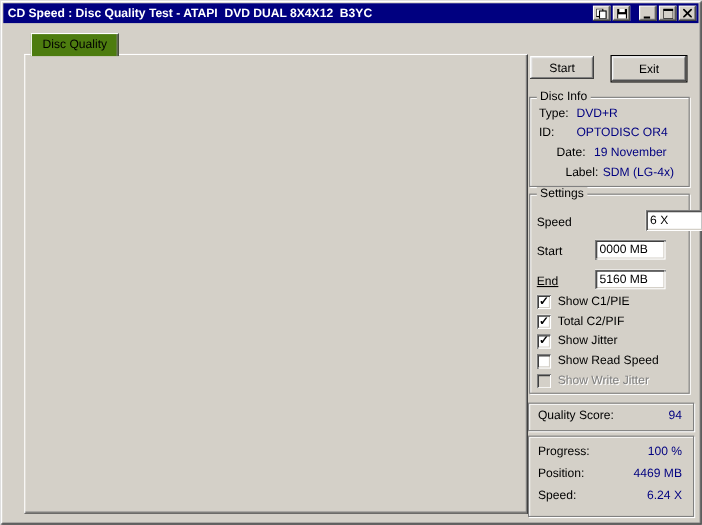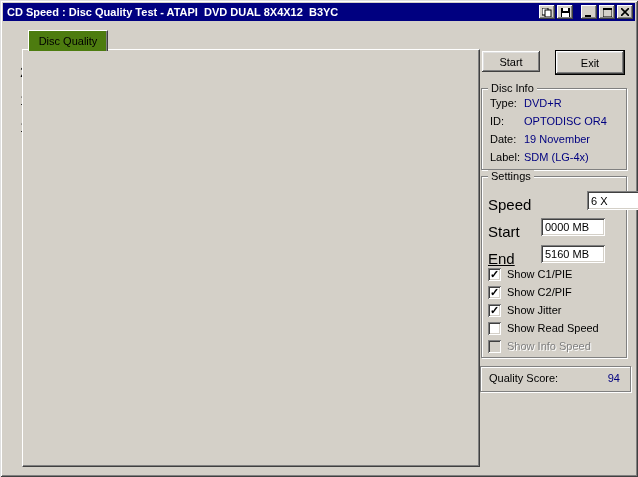--- a/index.html
+++ b/index.html
@@ -16,21 +16,21 @@
   .gap4{width:4px;}
   .tab{position:absolute;left:28px;top:30px;width:78px;height:20px;background:#4d7c0f;z-index:3;
        border-top:1px solid #fff;border-left:1px solid #fff;border-right:1px solid #404040;
        box-shadow:inset -1px 0 0 #808080;
        display:flex;align-items:center;justify-content:center;}
   .tabpage{position:absolute;left:22px;top:49px;width:456px;height:416px;background:#d4d0c8;z-index:1;
        border:1px solid;border-color:#fff #404040 #404040 #fff;
        box-shadow:inset -1px -1px 0 #808080;}
   .plot{position:absolute;border:1px solid #000;}
   .plot svg{display:block;}
-  .ticklabel{position:absolute;font-size:15px;color:#000;}
+  .ticklabel{position:absolute;font-size:11px;color:#000;}
   .groupbox{position:absolute;border:1px solid #808080;box-shadow:1px 1px 0 #fff, inset 1px 1px 0 #fff;}
   .legend{position:absolute;top:-7px;left:6px;background:#d4d0c8;padding:0 3px;display:flex;align-items:center;gap:4px;}
   .legendsq{width:9px;height:9px;border:1px solid #000;}
   .srow{position:absolute;left:8px;right:8px;display:flex;justify-content:space-between;}
   .val{color:#000080;}
   .btn{position:absolute;background:#d4d0c8;display:flex;align-items:center;justify-content:center;
        box-shadow:inset -1px -1px 0 #404040, inset 1px 1px 0 #fff, inset -2px -2px 0 #808080, inset 2px 2px 0 #dfdfdf;
        cursor:default;}
   .btn.default{border:1px solid #000;box-shadow:inset -1px -1px 0 #404040, inset 1px 1px 0 #fff, inset -2px -2px 0 #808080, inset 2px 2px 0 #dfdfdf;}
   .sunken{background:#fff;box-shadow:inset 1px 1px 0 #808080, inset -1px -1px 0 #fff, inset 2px 2px 0 #404040, inset -2px -2px 0 #d4d0c8;}
@@ -481,25 +481,25 @@
   <div class="groupbox" style="left:481px;top:88px;width:144px;height:80px;">
     <span class="legend">Disc Info</span>
     <div class="srow" style="top:8px;justify-content:flex-start;">
         <span style="width:34px;">Type:</span>
         <span class="val">DVD+R</span>
       </div>
     <div class="srow" style="top:26px;justify-content:flex-start;">
         <span style="width:34px;">ID:</span>
         <span class="val">OPTODISC OR4</span>
       </div>
-    <div class="srow" style="top:44px;justify-content:flex-start;">
+    <div class="srow" style="top:44px;justify-content:flex-start;margin-left:16px;">
         <span style="width:34px;">Date:</span>
         <span class="val">19 November</span>
       </div>
-    <div class="srow" style="top:62px;justify-content:flex-start;">
+    <div class="srow" style="top:62px;justify-content:flex-start;margin-left:24px;">
         <span style="width:34px;">Label:</span>
         <span class="val">SDM (LG-4x)</span>
       </div>
   </div>
 
   <div class="groupbox" style="left:481px;top:176px;width:144px;height:180px;">
     <span class="legend">Settings</span>
   </div>
   <span class="ticklabel" style="left:488px;top:196px;">Speed</span>
   <div class="combo sunken" style="left:540px;top:191px;width:78px;height:19px;margin-left:47px;">
@@ -514,35 +514,49 @@
   <div class="field sunken" style="left:541px;top:245px;width:60px;height:18px;">
     <span>5160 MB</span>
   </div>
 
   <div class="checkrow" style="top:267px;">
     <span class="cbox">✓</span>
       <span class="clabel">Show C1/PIE</span>
     </div>
   <div class="checkrow" style="top:285px;">
     <span class="cbox">✓</span>
-      <span class="clabel">Show C2/PIF</span>
+      <span class="clabel">Total C2/PIF</span>
     </div>
   <div class="checkrow" style="top:303px;">
     <span class="cbox">✓</span>
       <span class="clabel">Show Jitter</span>
     </div>
   <div class="checkrow" style="top:321px;">
     <span class="cbox"></span>
       <span class="clabel">Show Read Speed</span>
     </div>
   <div class="checkrow disabled" style="top:339px;">
     <span class="cbox"></span>
-      <span class="clabel">Show Info Speed</span>
+      <span class="clabel">Show Write Jitter</span>
     </div>
 
   <div class="panel" style="left:480px;top:366px;width:149px;height:24px;">
     <div class="prow" style="top:5px;">
         <span>Quality Score:</span>
       <span class="val">94</span>
       </div>
   </div>
+  <div class="panel" style="left:480px;top:396px;width:149px;height:72px;">
+    <div class="prow" style="top:8px;">
+        <span>Progress:</span>
+        <span class="val">100 %</span>
+      </div>
+    <div class="prow" style="top:28px;">
+        <span>Position:</span>
+        <span class="val">4469 MB</span>
+      </div>
+    <div class="prow" style="top:48px;">
+        <span>Speed:</span>
+        <span class="val">6.24 X</span>
+      </div>
+  </div>
 
 </div>
 
 </body></html>

